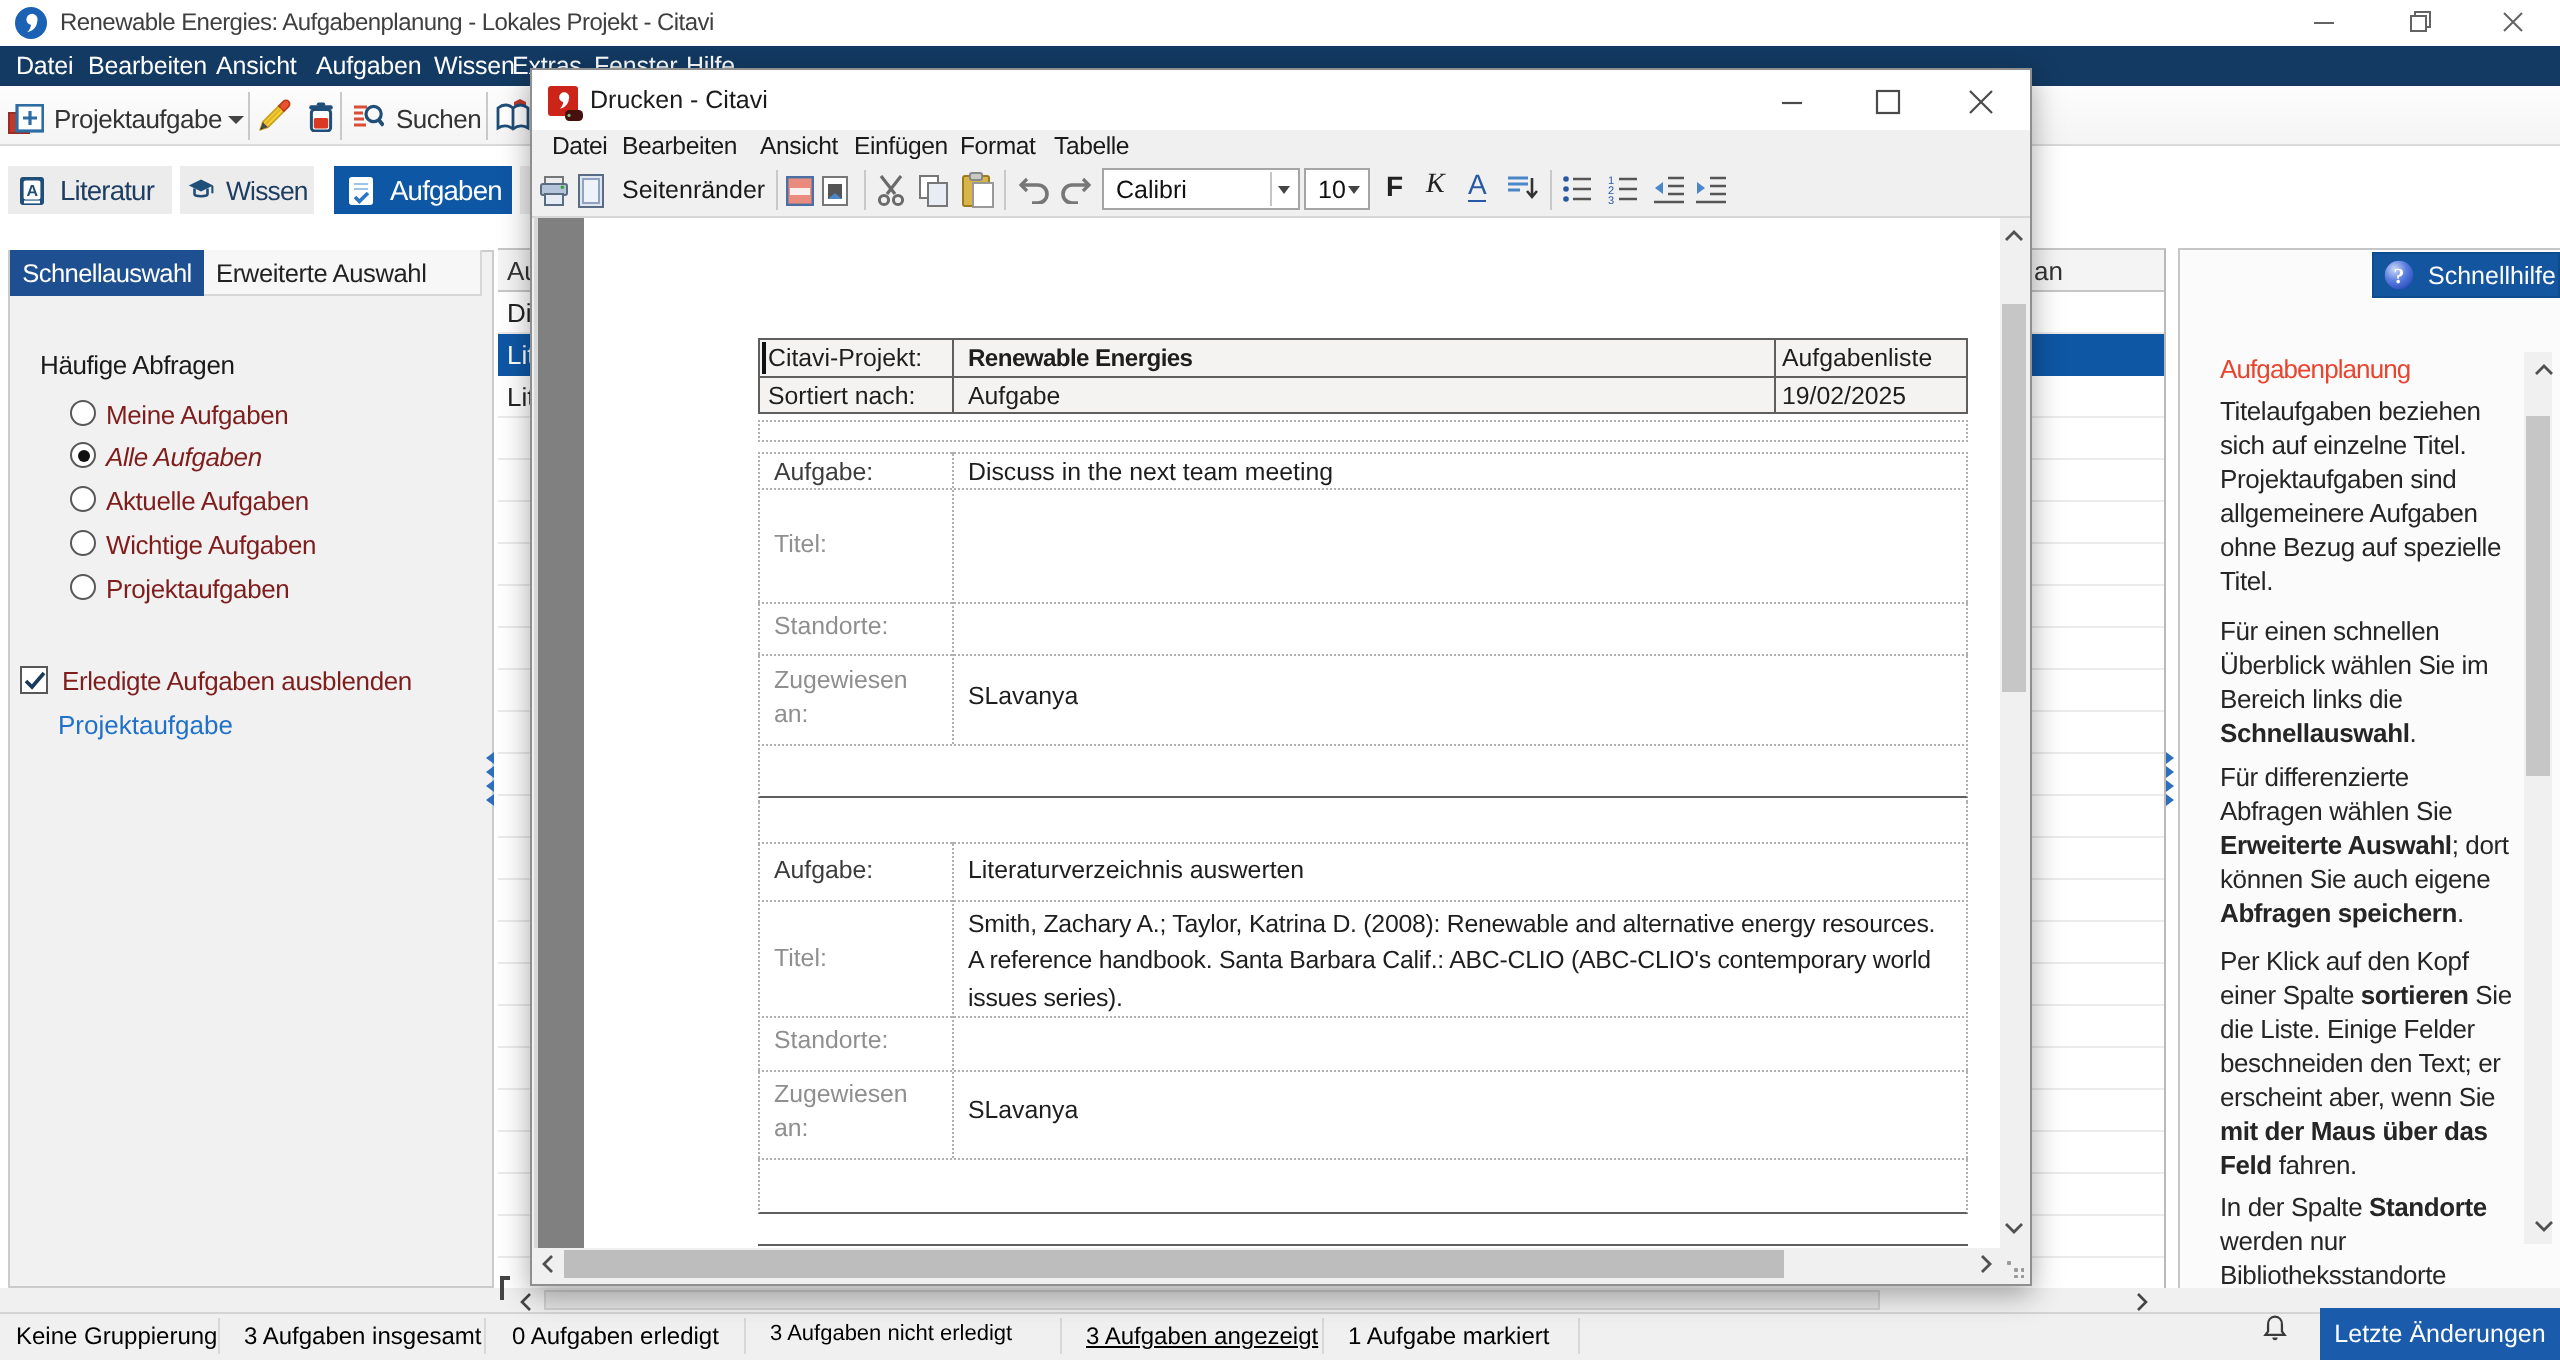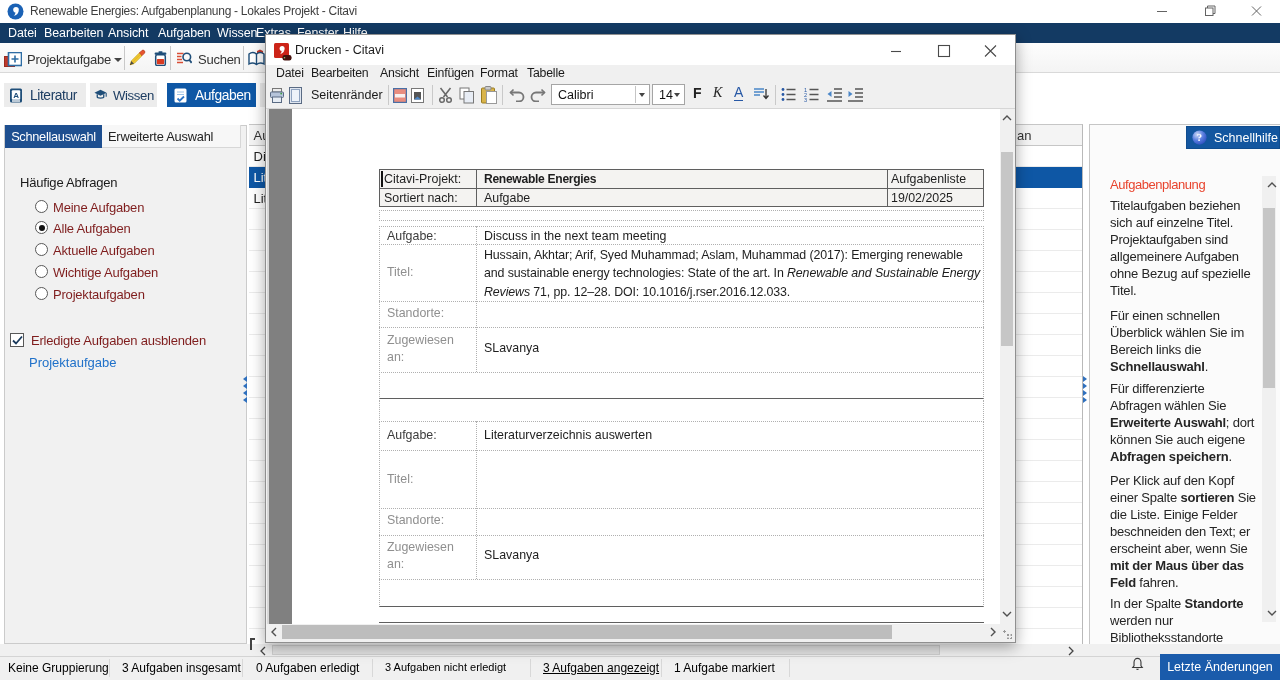--- a/index.html
+++ b/index.html
@@ -158,21 +158,21 @@
     </svg>
   </div>
 
 <div class="abs" id="leftpanel"></div>
 <div class="lptab abs" id="lpt1" style="left:5px;top:125px;">Schnellauswahl</div>
 <div class="lptab abs" id="lpt2" style="left:102px;top:125px;">Erweiterte Auswahl</div>
 <div class="lp-label abs" style="left:20px;top:175px;">Häufige Abfragen</div>
 <div class="radio abs" style="left:35px;top:200px;"></div>
 <div class="rlbl abs" style="left:53px;top:200px;">Meine Aufgaben</div>
 <div class="radio on abs" style="left:35px;top:221px;"></div>
-<div class="rlbl abs" style="left:53px;top:221px;">Alle Aufgaben</div>
+<div class="rlbl abs" style="left:53px;top:221px;font-style:italic;">Alle Aufgaben</div>
 <div class="radio abs" style="left:35px;top:243px;"></div>
 <div class="rlbl abs" style="left:53px;top:243px;">Aktuelle Aufgaben</div>
 <div class="radio abs" style="left:35px;top:265px;"></div>
 <div class="rlbl abs" style="left:53px;top:265px;">Wichtige Aufgaben</div>
 <div class="radio abs" style="left:35px;top:287px;"></div>
 <div class="rlbl abs" style="left:53px;top:287px;">Projektaufgaben</div>
 <div class="abs" id="chk"></div>
 <svg class="abs" style="left:11px;top:334px" width="13" height="13" viewBox="0 0 13 13">
     <path d="M2 6.5 L5 9.5 L11 2.5" stroke="#1a3a5c" stroke-width="1.8" fill="none"></path>
   </svg>
@@ -384,21 +384,21 @@
 <svg style="position:absolute;left:264px;top:6px" width="16" height="14" viewBox="0 0 16 14">
         <path d="M11.5 1.5 L14.5 4.5 L11.5 7.5" fill="none" stroke="#777" stroke-width="1.6"></path>
         <path d="M14.5 4.5 H6 a4.5 4.5 0 0 0 0 9 H9" fill="none" stroke="#777" stroke-width="1.8"></path>
       </svg>
 <div style="position:absolute;left:285px;top:2px;width:99px;height:21px;background:#fff;border:1px solid #a5a5a5;">
         <span style="position:absolute;left:6px;top:3px;font-size:12.5px;color:#111;">Calibri</span>
         <div style="position:absolute;right:1px;top:1px;width:13px;height:17px;border-left:1px solid #c5c5c5;"></div>
         <div style="position:absolute;right:4px;top:8px;width:0;height:0;border-left:3.5px solid transparent;border-right:3.5px solid transparent;border-top:4px solid #444;"></div>
       </div>
 <div style="position:absolute;left:386px;top:2px;width:33px;height:21px;background:#fff;border:1px solid #a5a5a5;">
-        <span style="position:absolute;left:6px;top:3px;font-size:12.5px;color:#111;">14</span>
+        <span style="position:absolute;left:6px;top:3px;font-size:12.5px;color:#111;">10</span>
         <div style="position:absolute;right:4px;top:8px;width:0;height:0;border-left:3.5px solid transparent;border-right:3.5px solid transparent;border-top:4px solid #444;"></div>
       </div>
 <span style="position:absolute;left:427px;top:3px;font-size:14px;font-weight:bold;color:#222;">F</span>
 <span style="position:absolute;left:447px;top:3px;font-size:14px;font-style:italic;font-family:'Liberation Serif',serif;color:#222;">K</span>
 <span style="position:absolute;left:468px;top:3px;font-size:14px;color:#2758a5;border-bottom:1.5px solid #2758a5;line-height:15px;">A</span>
 <svg style="position:absolute;left:487px;top:5px" width="16" height="15" viewBox="0 0 16 15">
         <path d="M1 2 h10 M1 5 h10 M1 8 h6" stroke="#4a86c8" stroke-width="1.4"></path>
         <path d="M13 2 v9 M10.5 8.5 L13 11.5 L15.5 8.5" fill="none" stroke="#333" stroke-width="1.3"></path>
       </svg>
 <div class="dsep" style="left:509px"></div>
@@ -446,35 +446,35 @@
 
 <div style="position:absolute;left:112px;top:117px;width:605px;height:173px;border:1px dotted #b0b0b0;border-bottom:1px solid #5f5f5f;"></div>
 <div style="position:absolute;left:209px;top:117px;width:1px;height:146px;border-left:1px dotted #b0b0b0;"></div>
 <div style="position:absolute;left:112px;top:135px;width:605px;height:1px;border-top:1px dotted #b0b0b0;"></div>
 <div style="position:absolute;left:112px;top:192px;width:605px;height:1px;border-top:1px dotted #b0b0b0;"></div>
 <div style="position:absolute;left:112px;top:218px;width:605px;height:1px;border-top:1px dotted #b0b0b0;"></div>
 <div style="position:absolute;left:112px;top:263px;width:605px;height:1px;border-top:1px dotted #b0b0b0;"></div>
 <div class="dcell" style="left:120px;top:120px;color:#3c3c3c;">Aufgabe:</div>
 <div class="dcell" style="left:217px;top:120px;">Discuss in the next team meeting</div>
 <div class="dcell glabel" style="left:120px;top:156px;">Titel:</div>
-<div class="dcell" style="left:217px;top:137px;width:520px;line-height:18.3px;white-space:nowrap;letter-spacing:-0.12px;">Hussain, Akhtar; Arif, Syed Muhammad; Aslam, Muhammad (2017): Emerging renewable<br>and sustainable energy technologies: State of the art. In <i>Renewable and Sustainable Energy</i><br><i>Reviews</i> 71, pp. 12–28. DOI: 10.1016/j.rser.2016.12.033.</div>
 <div class="dcell glabel" style="left:120px;top:197px;">Standorte:</div>
 <div class="dcell glabel" style="left:120px;top:223px;line-height:16.5px;">Zugewiesen<br>an:</div>
 <div class="dcell" style="left:217px;top:232px;">SLavanya</div>
 <div style="position:absolute;left:112px;top:291px;width:605px;height:20px;border-left:1px dotted #b0b0b0;border-right:1px dotted #b0b0b0;"></div>
 
 <div style="position:absolute;left:112px;top:312px;width:605px;height:186px;border:1px dotted #b0b0b0;border-bottom:1px solid #5f5f5f;"></div>
 <div style="position:absolute;left:209px;top:312px;width:1px;height:158px;border-left:1px dotted #b0b0b0;"></div>
 <div style="position:absolute;left:112px;top:341px;width:605px;height:1px;border-top:1px dotted #b0b0b0;"></div>
 <div style="position:absolute;left:112px;top:399px;width:605px;height:1px;border-top:1px dotted #b0b0b0;"></div>
 <div style="position:absolute;left:112px;top:426px;width:605px;height:1px;border-top:1px dotted #b0b0b0;"></div>
 <div style="position:absolute;left:112px;top:470px;width:605px;height:1px;border-top:1px dotted #b0b0b0;"></div>
 <div class="dcell" style="left:120px;top:319px;color:#3c3c3c;">Aufgabe:</div>
 <div class="dcell" style="left:217px;top:319px;">Literaturverzeichnis auswerten</div>
 <div class="dcell glabel" style="left:120px;top:363px;">Titel:</div>
+<div class="dcell" style="left:217px;top:344px;width:520px;line-height:18.3px;white-space:nowrap;letter-spacing:-0.12px;">Smith, Zachary A.; Taylor, Katrina D. (2008): Renewable and alternative energy resources.<br>A reference handbook. Santa Barbara Calif.: ABC-CLIO (ABC-CLIO's contemporary world<br>issues series).</div>
 <div class="dcell glabel" style="left:120px;top:404px;">Standorte:</div>
 <div class="dcell glabel" style="left:120px;top:430px;line-height:16.5px;">Zugewiesen<br>an:</div>
 <div class="dcell" style="left:217px;top:439px;">SLavanya</div>
 
 <div style="position:absolute;left:112px;top:513px;width:605px;height:1px;background:#5f5f5f;"></div>
 </div>
 </div>
 <div id="dlg-vsb">
 <svg style="position:absolute;left:2px;top:5px" width="10" height="8" viewBox="0 0 10 8">
         <path d="M1 6 L5 2 L9 6" fill="none" stroke="#505050" stroke-width="1.4"></path>

